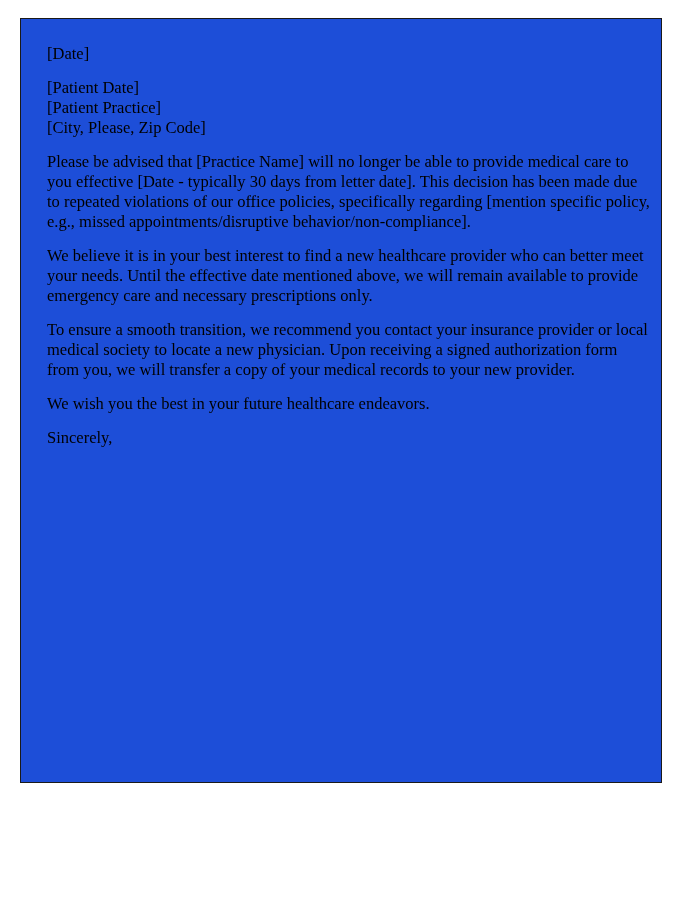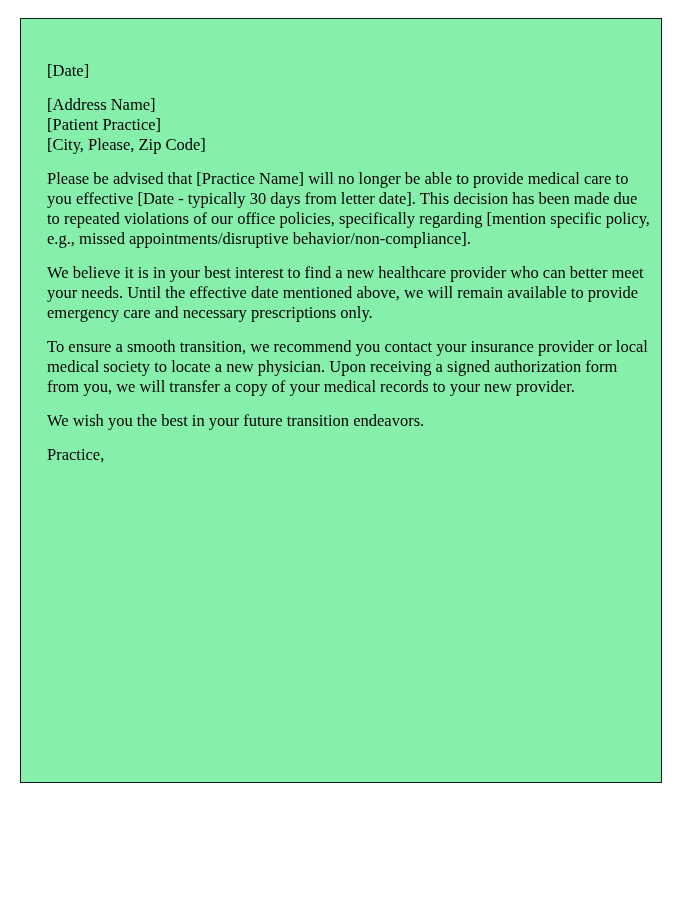--- a/index.html
+++ b/index.html
@@ -14,22 +14,22 @@
     font-family: "Liberation Serif", serif;
   }
   .letter-page {
     position: absolute;
     left: 20px;
     top: 18px;
     width: 642px;
     height: 765px;
     box-sizing: border-box;
     border: 1.5px solid #1a1a1a;
-    background: #86efac;
-    padding: 42px 8px 0 26px;
+    background: #1d4ed8;
+    padding: 25px 8px 0 26px;
     color: #000000;
     font-size: 16.5px;
     line-height: 20px;
   }
   .letter-page p {
     margin: 0 0 14px 0;
   }
   .block {
     margin: 0 0 14px 0;
   }
@@ -38,32 +38,32 @@
   }
 </style>
 </head>
 <body>
 
 <div class="letter-page">
 
   <p>[Date]</p>
 
   <div class="block">
-    <div>[Address Name]</div>
+    <div>[Patient Date]</div>
     <div>[Patient Practice]</div>
     <div>[City, Please, Zip Code]</div>
   </div>
 
 
   <p>Please be advised that [Practice Name] will no longer be able to provide medical care to you effective [Date - typically 30 days from letter date]. This decision has been made due to repeated violations of our office policies, specifically regarding [mention specific policy, e.g., missed appointments/disruptive behavior/non-compliance].</p>
 
   <p>We believe it is in your best interest to find a new healthcare provider who can better meet your needs. Until the effective date mentioned above, we will remain available to provide emergency care and necessary prescriptions only.</p>
 
   <p>To ensure a smooth transition, we recommend you contact your insurance provider or local medical society to locate a new physician. Upon receiving a signed authorization form from you, we will transfer a copy of your medical records to your new provider.</p>
 
-  <p>We wish you the best in your future transition endeavors.</p>
+  <p>We wish you the best in your future healthcare endeavors.</p>
 
-  <p>Practice,</p>
+  <p>Sincerely,</p>
 
   <div class="block">
   </div>
 
 </div>
 
 </body></html>

